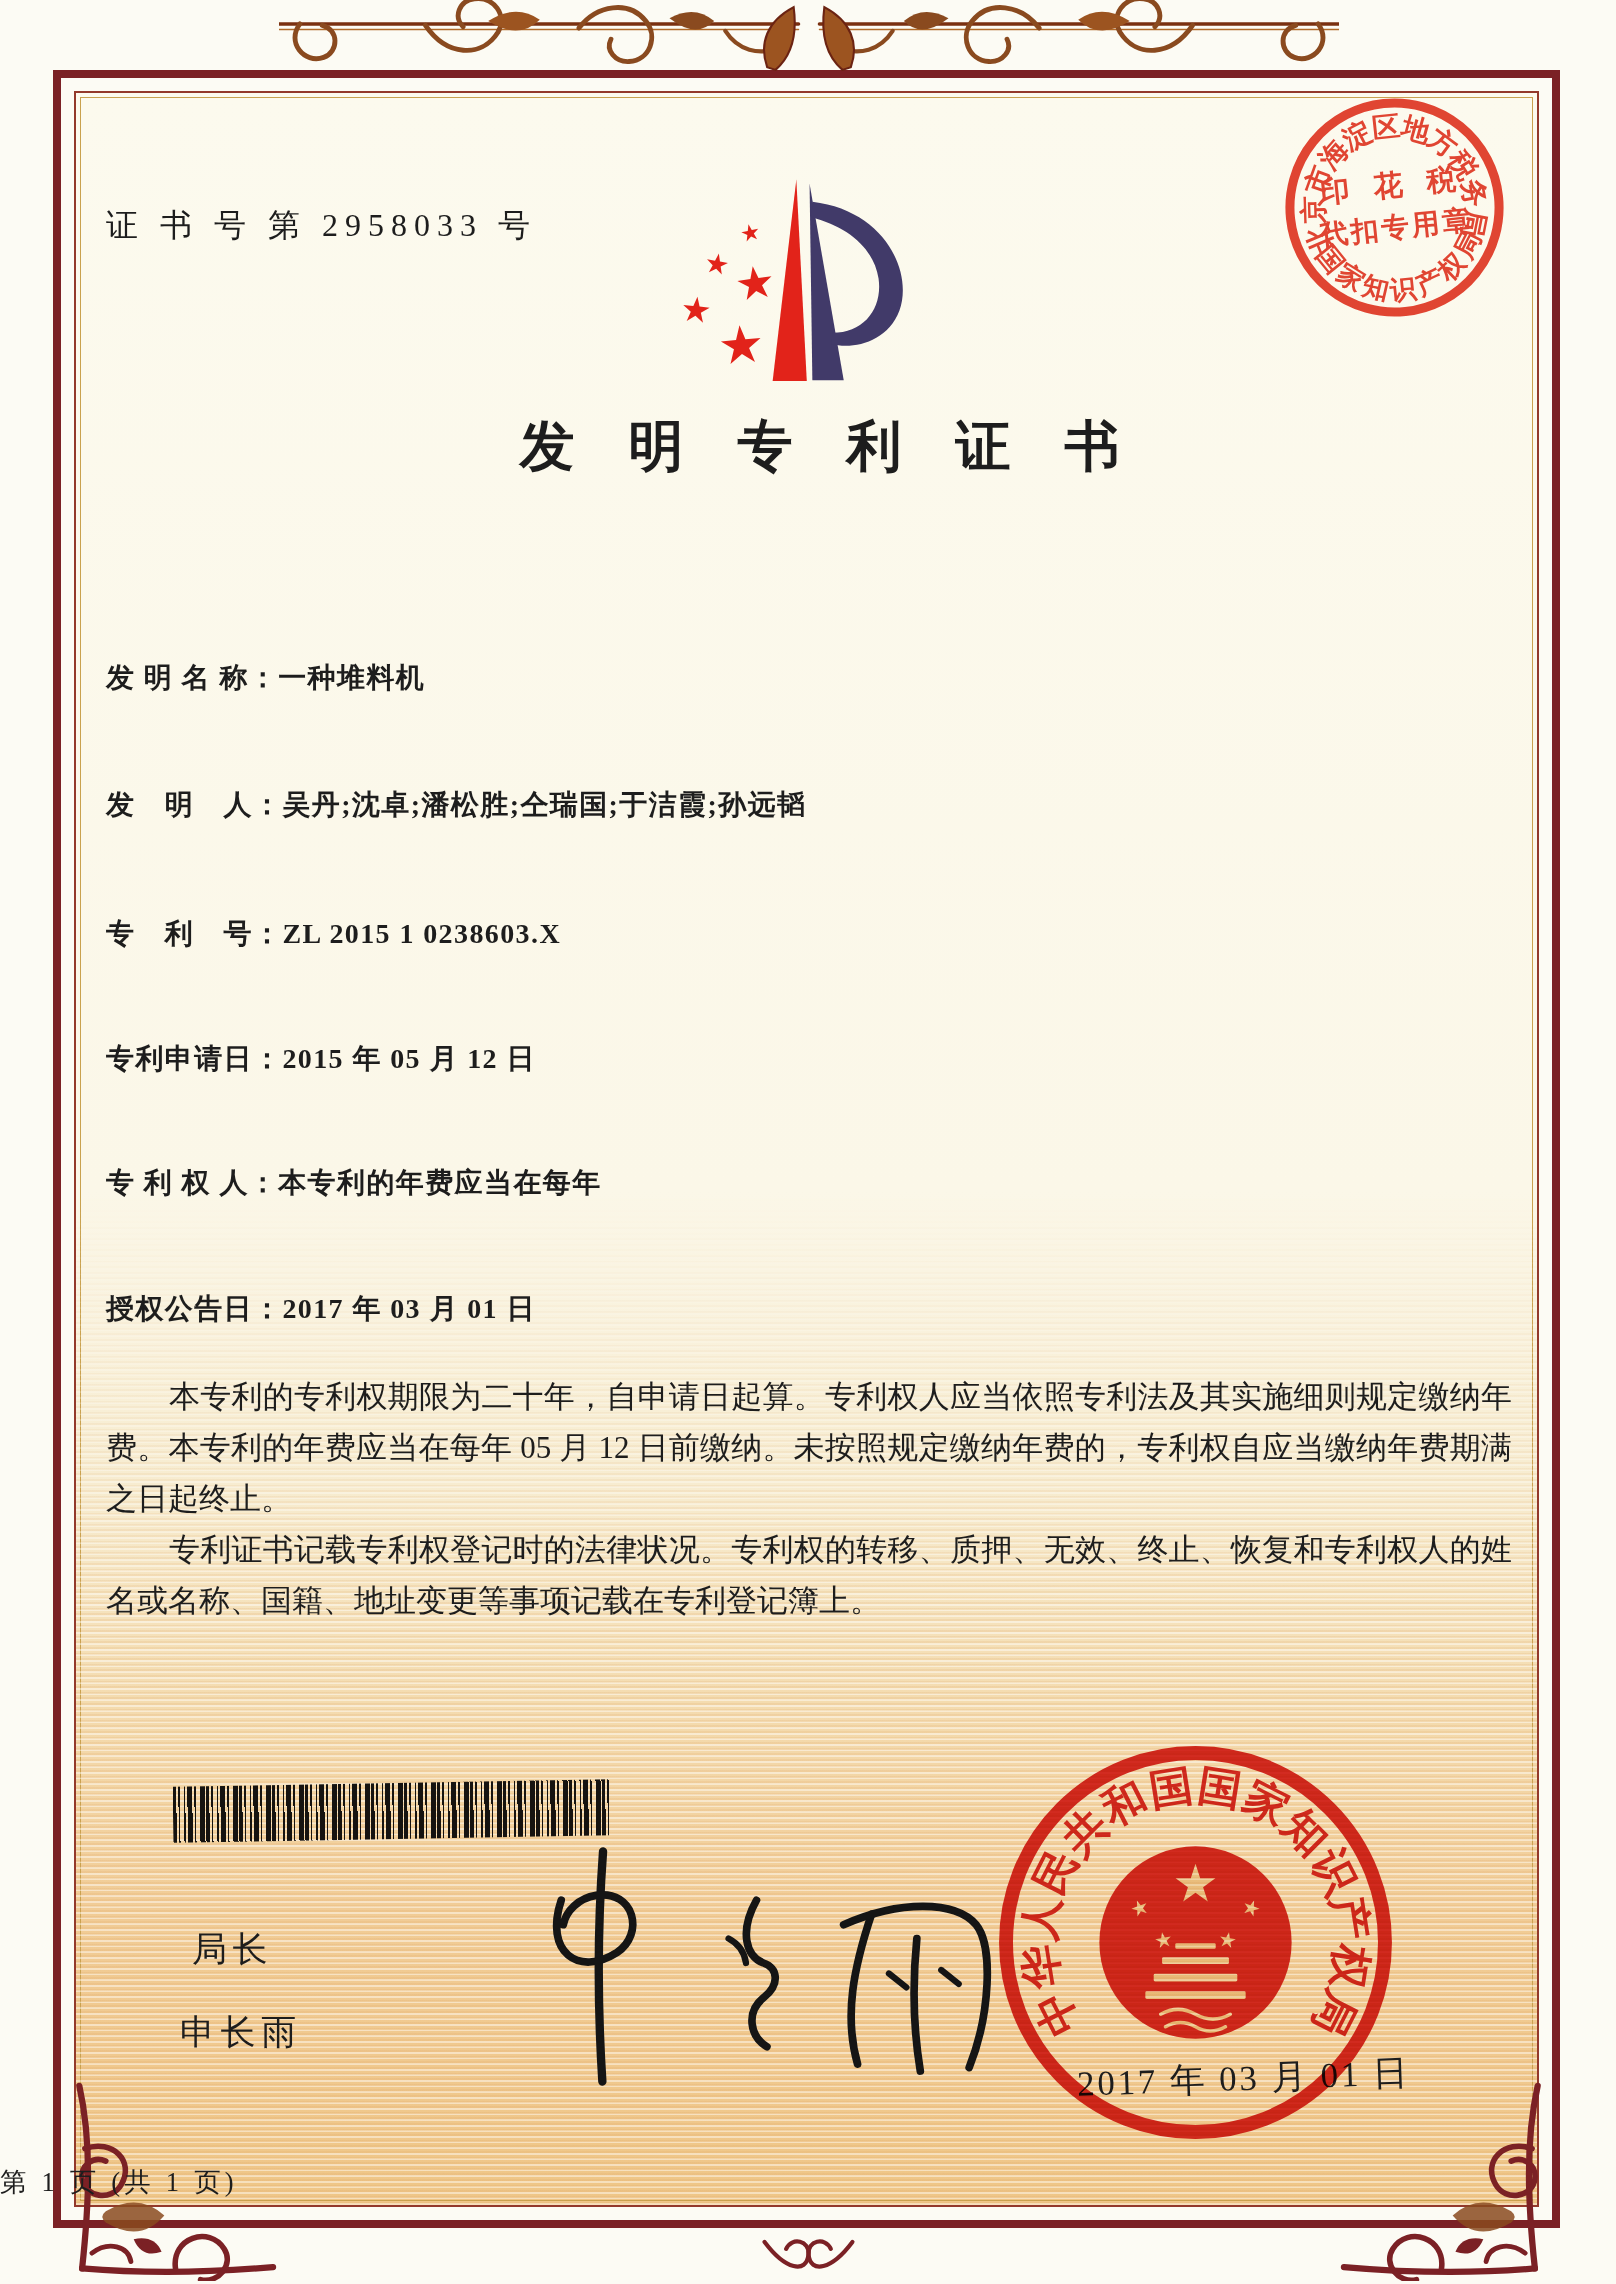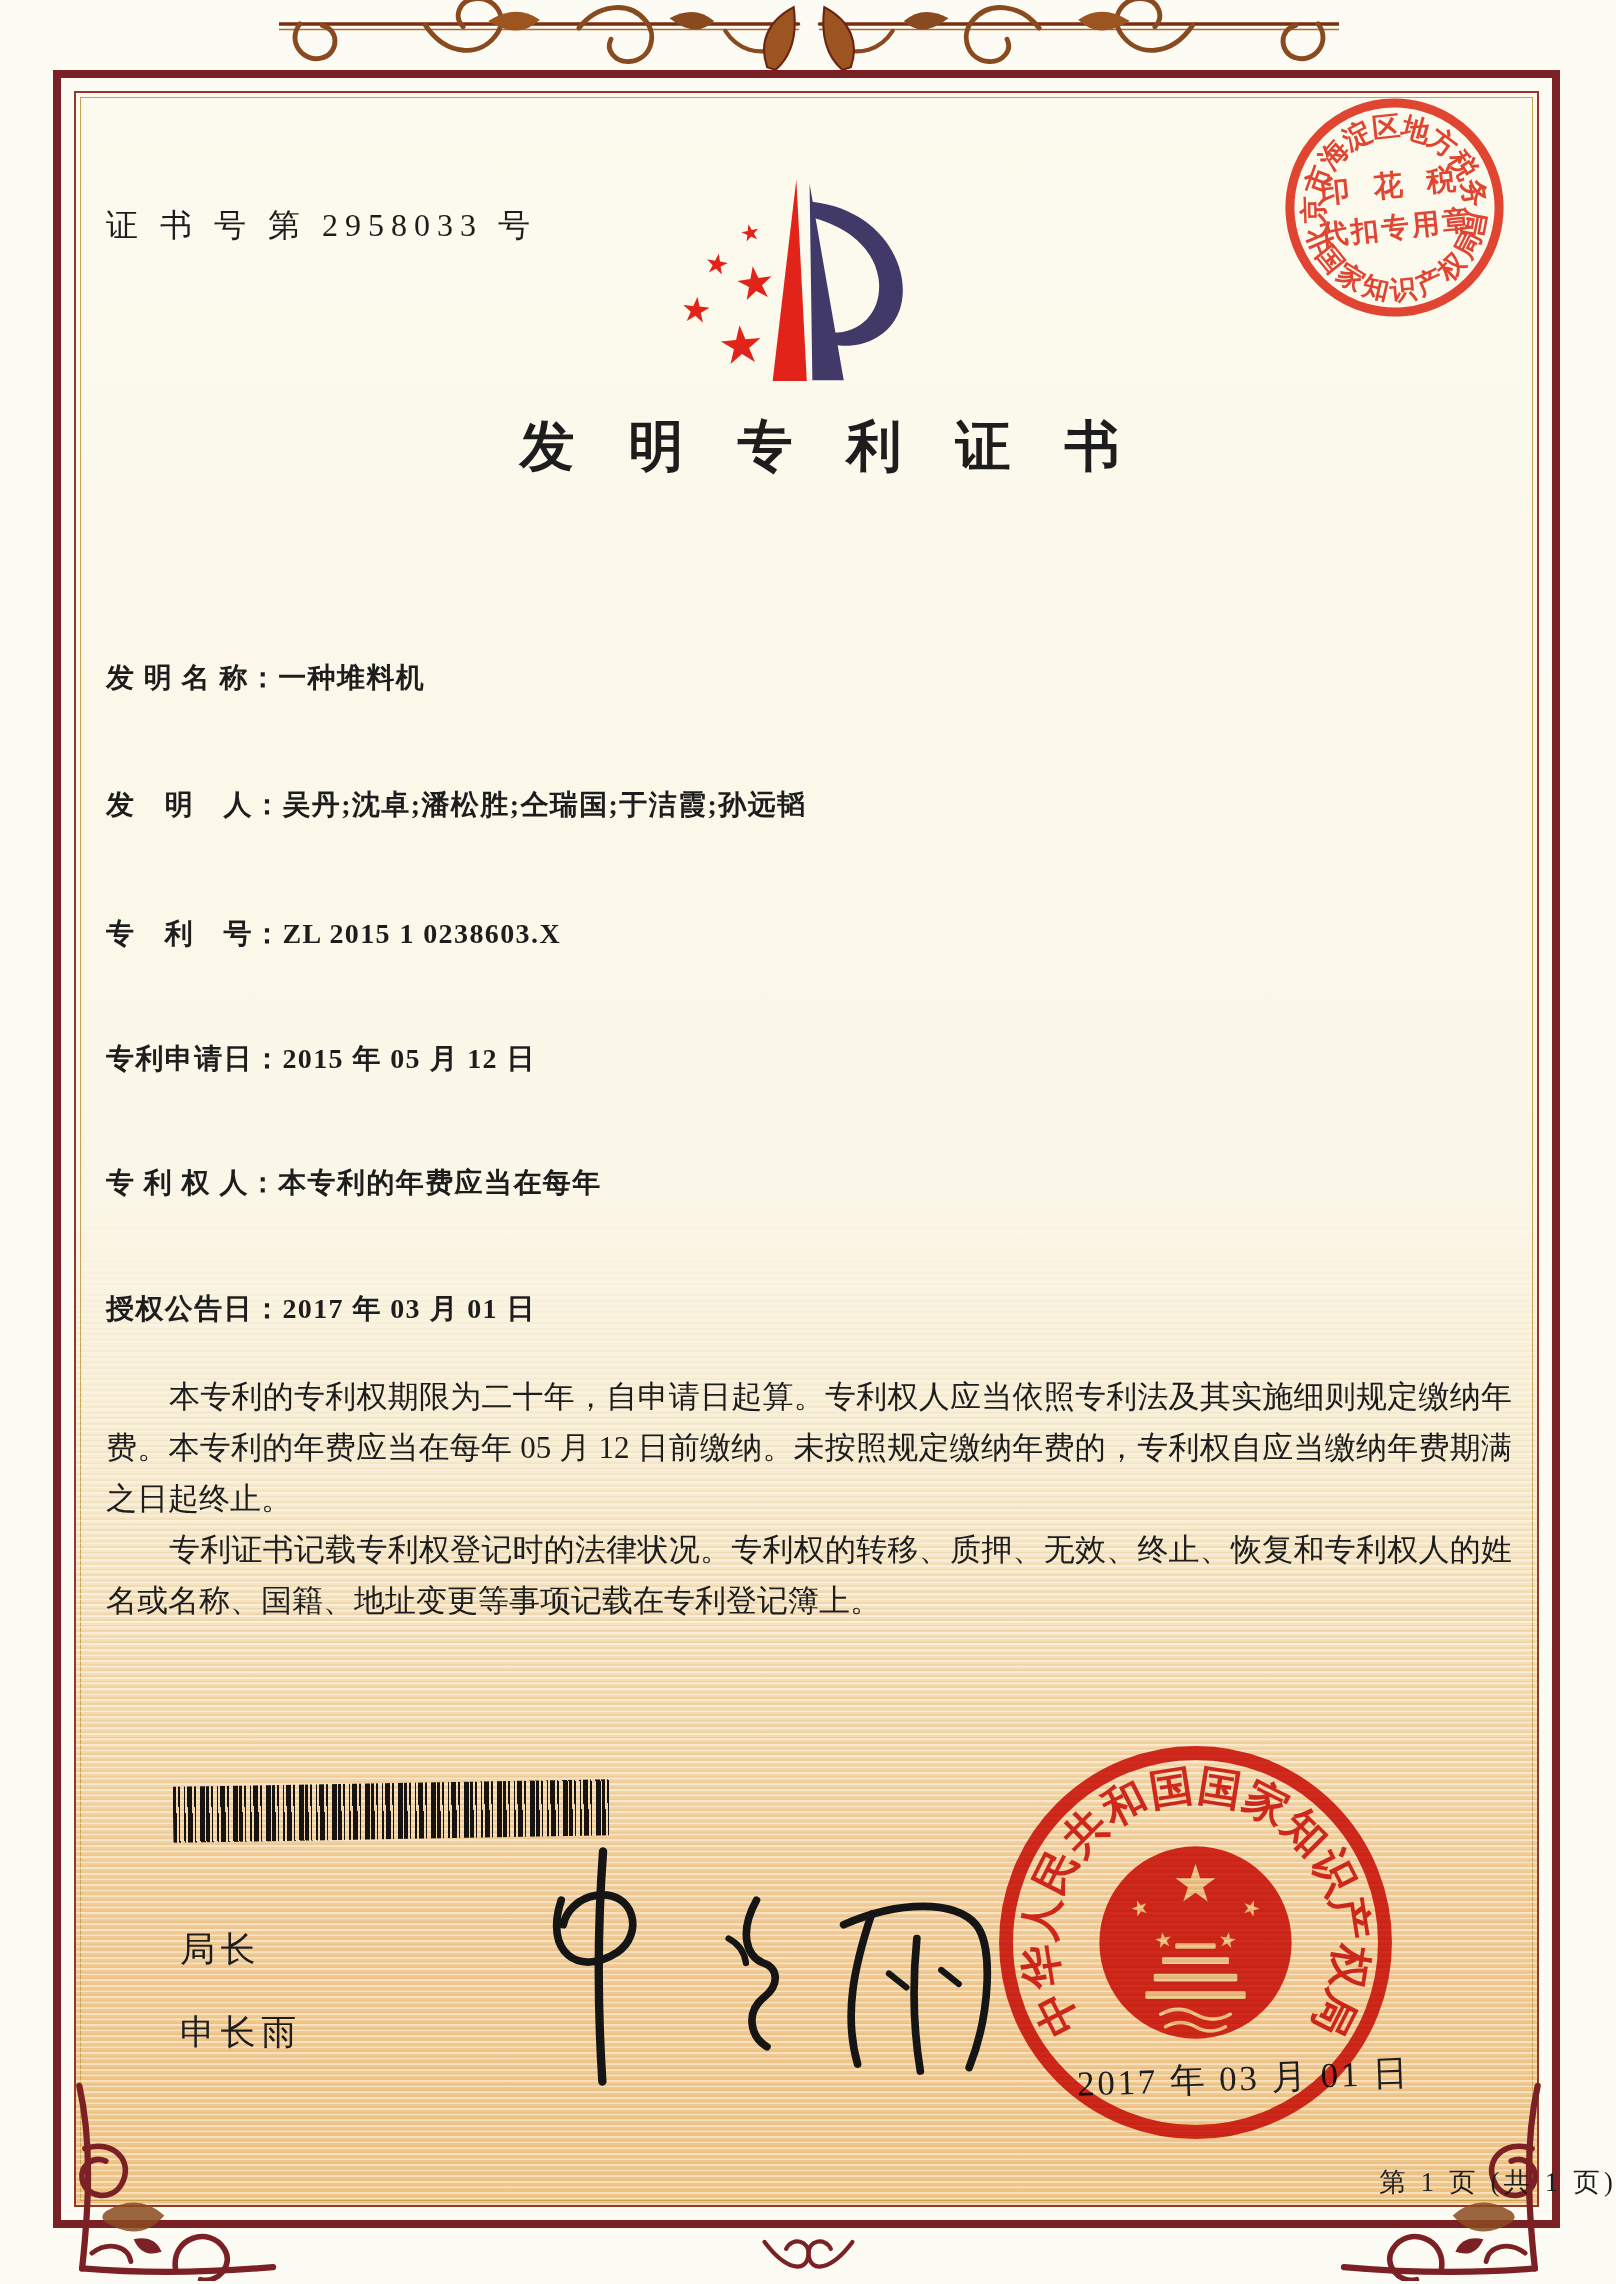--- a/index.html
+++ b/index.html
@@ -24,30 +24,30 @@
   .cert-no{position:absolute;left:106px;top:204px;font-size:32px;letter-spacing:7px;white-space:nowrap;}
   .title{position:absolute;left:0;width:100%;top:410px;text-align:center;font-size:55px;font-weight:700;
          letter-spacing:54px;padding-left:76px;box-sizing:border-box;white-space:nowrap;}
   .field{position:absolute;left:106px;font-size:28px;letter-spacing:1.4px;white-space:nowrap;font-weight:bold;}
   .paras{position:absolute;left:106px;width:1406px;top:1371px;font-size:31px;line-height:51px;text-align:justify;}
   .paras p{margin:0;text-indent:63px;}
   .barcode{position:absolute;left:173px;top:1783px;width:439px;height:56px;transform:rotate(-1deg);
         background:repeating-linear-gradient(90deg,#161310 0 3.5px,transparent 3.5px 5.6px,#161310 5.6px 7px,
         transparent 7px 11px,#161310 11px 12.5px,transparent 12.5px 14.6px,#161310 14.6px 19.5px,transparent 19.5px 21.6px,
         #161310 21.6px 23px,transparent 23px 27px,#161310 27px 32px,transparent 32px 33px);}
-  .signer-title{position:absolute;left:180px;top:1926px;font-size:35px;letter-spacing:5.6px;
+  .signer-title{position:absolute;left:192px;top:1926px;font-size:35px;letter-spacing:5.6px;
         font-family:"Liberation Sans","DejaVu Sans",sans-serif;}
   .signer-name{position:absolute;left:180px;top:2009px;font-size:35px;letter-spacing:5.6px;
         font-family:"Liberation Sans","DejaVu Sans",sans-serif;}
   .signature{position:absolute;left:481px;top:1834px;}
   .logo{position:absolute;left:668px;top:174px;}
   .tax-stamp{position:absolute;left:1276px;top:89px;transform:rotate(-6deg);mix-blend-mode:multiply;opacity:.94;}
   .seal{position:absolute;left:990px;top:1737px;mix-blend-mode:multiply;opacity:.95;}
   .seal-date{position:absolute;left:1077px;top:2055px;font-size:35px;letter-spacing:2.8px;transform:rotate(-2deg);white-space:nowrap;}
-  .footer{position:absolute;left:0;width:100%;top:2164px;text-align:right;font-size:26.5px;letter-spacing:4.2px;}
+  .footer{position:absolute;left:0;width:100%;top:2164px;text-align:left;font-size:26.5px;letter-spacing:4.2px;}
   svg text.ring,svg text.stamp-line{font-weight:700;font-family:"Liberation Serif","DejaVu Serif",serif;}
 </style>
 </head>
 <body>
 
 <div class="page">
 
   <svg width="0" height="0" style="position:absolute">
     <defs>
       <path id="star5" d="M0,-1 L0.225,-0.309 L0.951,-0.309 L0.363,0.118 L0.588,0.809 L0,0.382 L-0.588,0.809 L-0.363,0.118 L-0.951,-0.309 L-0.225,-0.309 Z"></path>

